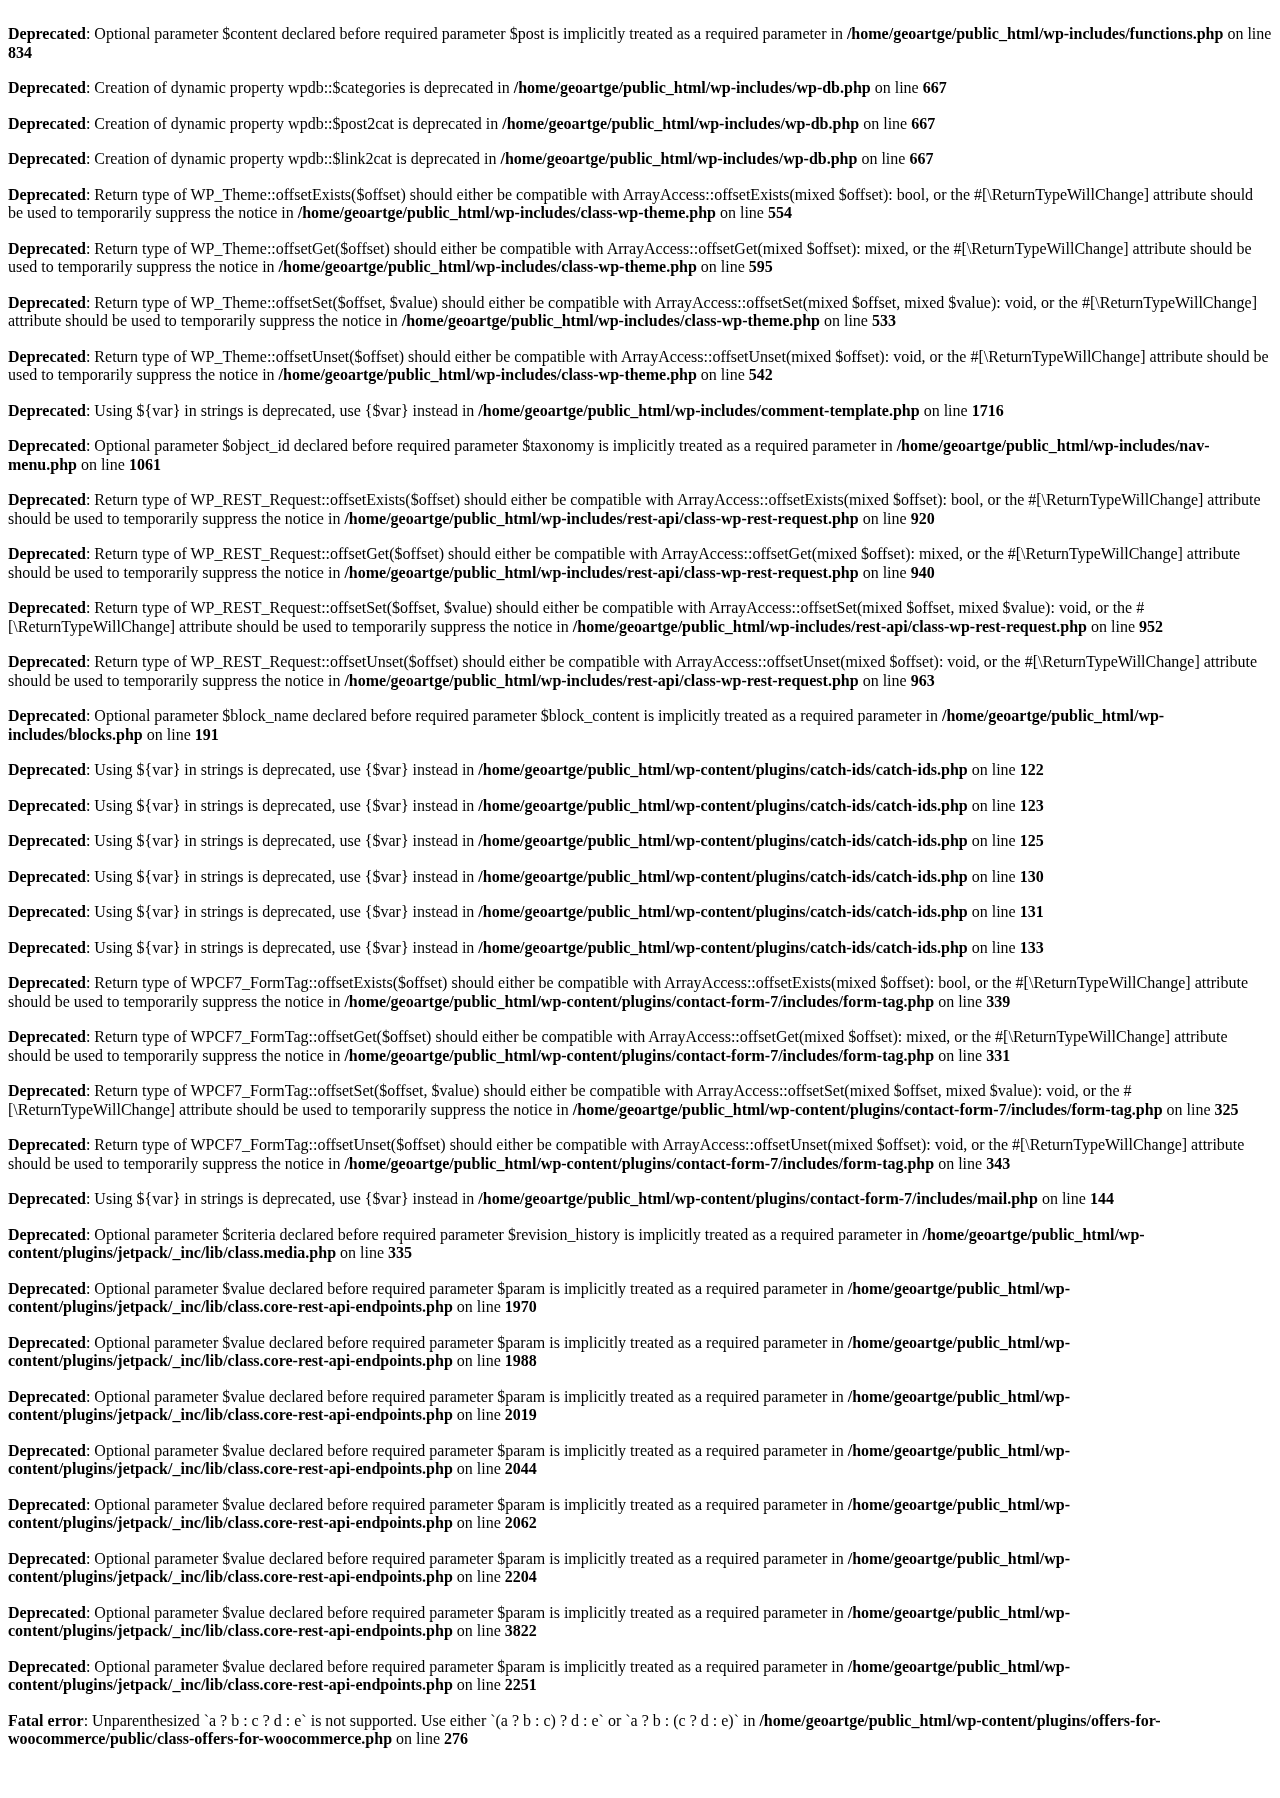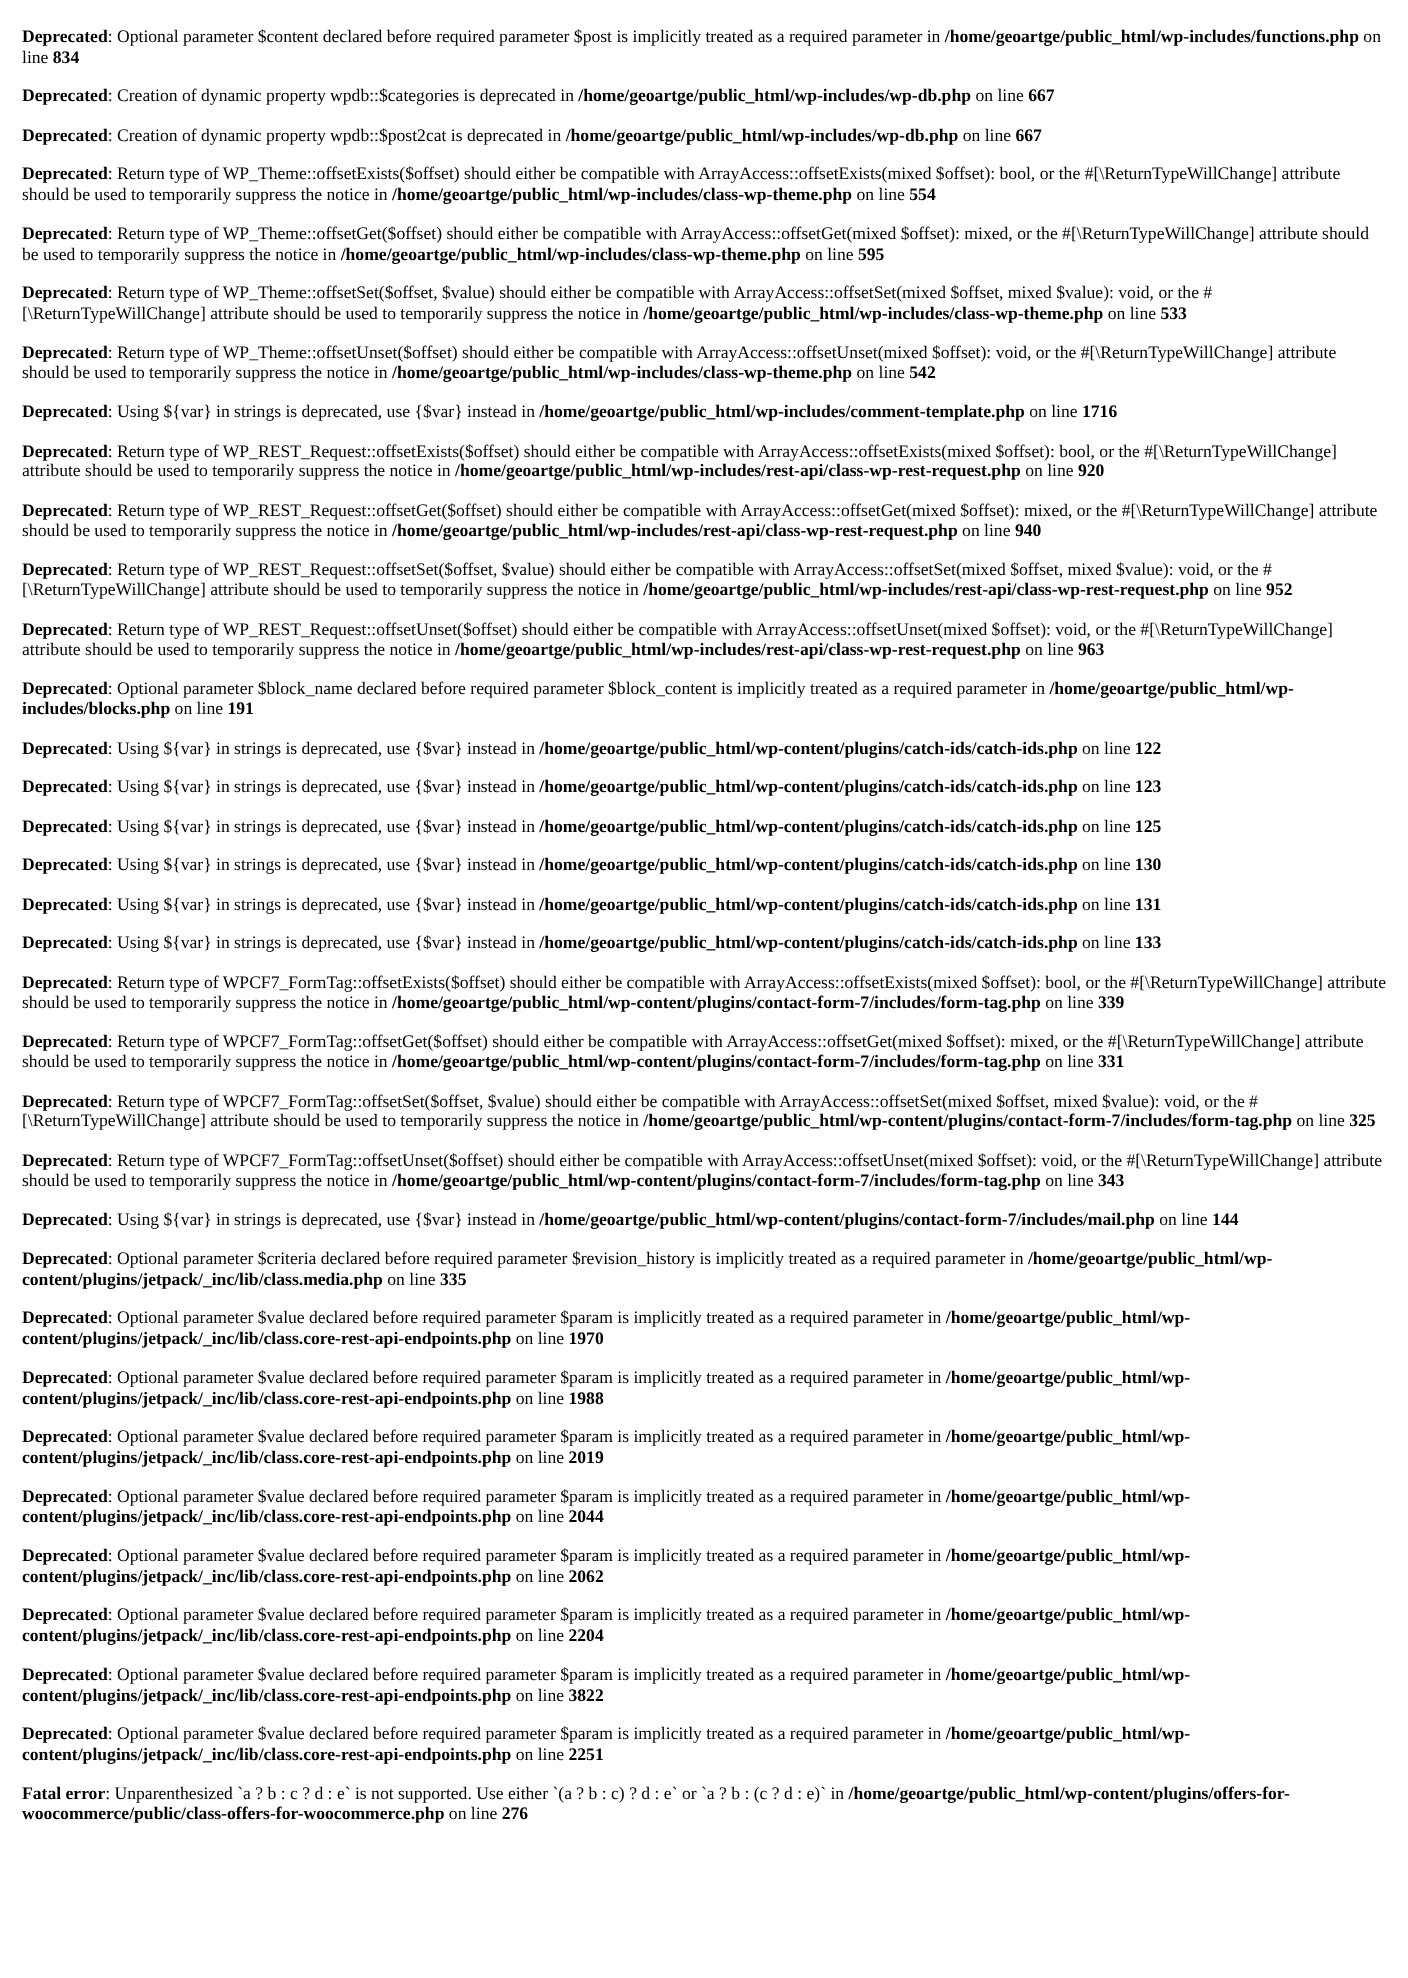--- a/index.html
+++ b/index.html
@@ -8,45 +8,47 @@
     position: relative;
     width: 1264px;
     min-height: 1782px;
     overflow: hidden;
     background: #ffffff;
     color: #000000;
     font-family: "Liberation Serif", serif;
     font-size: 16px;
     line-height: 18.5px;
   }
-  .msg { margin: 17px 12px; }
+  .msg { margin: 17px 0; }
   .msg b { font-weight: bold; }
   .watermark {
     position: absolute;
     left: 982px;
     top: 1487px;
     width: 215px;
     height: 210px;
     z-index: -1;
   }
   .watermark svg { display: block; width: 215px; height: 210px; }
 </style>
 </head>
 <body>
 
 <div id="messages">
 
 <div class="msg"><b>Deprecated</b><span>: Optional parameter $content declared before required parameter $post is implicitly treated as a required parameter in </span><b>/home/geoartge/public_html/wp-includes/functions.php</b><span> on line </span><b>834</b></div>
     <div class="msg"><b>Deprecated</b><span>: Creation of dynamic property wpdb::$categories is deprecated in </span><b>/home/geoartge/public_html/wp-includes/wp-db.php</b><span> on line </span><b>667</b></div>
     <div class="msg"><b>Deprecated</b><span>: Creation of dynamic property wpdb::$post2cat is deprecated in </span><b>/home/geoartge/public_html/wp-includes/wp-db.php</b><span> on line </span><b>667</b></div>
+    <div class="msg"><b>Deprecated</b><span>: Creation of dynamic property wpdb::$link2cat is deprecated in </span><b>/home/geoartge/public_html/wp-includes/wp-db.php</b><span> on line </span><b>667</b></div>
     <div class="msg"><b>Deprecated</b><span>: Return type of WP_Theme::offsetExists($offset) should either be compatible with ArrayAccess::offsetExists(mixed $offset): bool, or the #[\ReturnTypeWillChange] attribute should be used to temporarily suppress the notice in </span><b>/home/geoartge/public_html/wp-includes/class-wp-theme.php</b><span> on line </span><b>554</b></div>
     <div class="msg"><b>Deprecated</b><span>: Return type of WP_Theme::offsetGet($offset) should either be compatible with ArrayAccess::offsetGet(mixed $offset): mixed, or the #[\ReturnTypeWillChange] attribute should be used to temporarily suppress the notice in </span><b>/home/geoartge/public_html/wp-includes/class-wp-theme.php</b><span> on line </span><b>595</b></div>
     <div class="msg"><b>Deprecated</b><span>: Return type of WP_Theme::offsetSet($offset, $value) should either be compatible with ArrayAccess::offsetSet(mixed $offset, mixed $value): void, or the #[\ReturnTypeWillChange] attribute should be used to temporarily suppress the notice in </span><b>/home/geoartge/public_html/wp-includes/class-wp-theme.php</b><span> on line </span><b>533</b></div>
     <div class="msg"><b>Deprecated</b><span>: Return type of WP_Theme::offsetUnset($offset) should either be compatible with ArrayAccess::offsetUnset(mixed $offset): void, or the #[\ReturnTypeWillChange] attribute should be used to temporarily suppress the notice in </span><b>/home/geoartge/public_html/wp-includes/class-wp-theme.php</b><span> on line </span><b>542</b></div>
     <div class="msg"><b>Deprecated</b><span>: Using ${var} in strings is deprecated, use {$var} instead in </span><b>/home/geoartge/public_html/wp-includes/comment-template.php</b><span> on line </span><b>1716</b></div>
+    <div class="msg"><b>Deprecated</b><span>: Optional parameter $object_id declared before required parameter $taxonomy is implicitly treated as a required parameter in </span><b>/home/geoartge/public_html/wp-includes/nav-menu.php</b><span> on line </span><b>1061</b></div>
     <div class="msg"><b>Deprecated</b><span>: Return type of WP_REST_Request::offsetExists($offset) should either be compatible with ArrayAccess::offsetExists(mixed $offset): bool, or the #[\ReturnTypeWillChange] attribute should be used to temporarily suppress the notice in </span><b>/home/geoartge/public_html/wp-includes/rest-api/class-wp-rest-request.php</b><span> on line </span><b>920</b></div>
     <div class="msg"><b>Deprecated</b><span>: Return type of WP_REST_Request::offsetGet($offset) should either be compatible with ArrayAccess::offsetGet(mixed $offset): mixed, or the #[\ReturnTypeWillChange] attribute should be used to temporarily suppress the notice in </span><b>/home/geoartge/public_html/wp-includes/rest-api/class-wp-rest-request.php</b><span> on line </span><b>940</b></div>
     <div class="msg"><b>Deprecated</b><span>: Return type of WP_REST_Request::offsetSet($offset, $value) should either be compatible with ArrayAccess::offsetSet(mixed $offset, mixed $value): void, or the #[\ReturnTypeWillChange] attribute should be used to temporarily suppress the notice in </span><b>/home/geoartge/public_html/wp-includes/rest-api/class-wp-rest-request.php</b><span> on line </span><b>952</b></div>
     <div class="msg"><b>Deprecated</b><span>: Return type of WP_REST_Request::offsetUnset($offset) should either be compatible with ArrayAccess::offsetUnset(mixed $offset): void, or the #[\ReturnTypeWillChange] attribute should be used to temporarily suppress the notice in </span><b>/home/geoartge/public_html/wp-includes/rest-api/class-wp-rest-request.php</b><span> on line </span><b>963</b></div>
     <div class="msg"><b>Deprecated</b><span>: Optional parameter $block_name declared before required parameter $block_content is implicitly treated as a required parameter in </span><b>/home/geoartge/public_html/wp-includes/blocks.php</b><span> on line </span><b>191</b></div>
     <div class="msg"><b>Deprecated</b><span>: Using ${var} in strings is deprecated, use {$var} instead in </span><b>/home/geoartge/public_html/wp-content/plugins/catch-ids/catch-ids.php</b><span> on line </span><b>122</b></div>
     <div class="msg"><b>Deprecated</b><span>: Using ${var} in strings is deprecated, use {$var} instead in </span><b>/home/geoartge/public_html/wp-content/plugins/catch-ids/catch-ids.php</b><span> on line </span><b>123</b></div>
     <div class="msg"><b>Deprecated</b><span>: Using ${var} in strings is deprecated, use {$var} instead in </span><b>/home/geoartge/public_html/wp-content/plugins/catch-ids/catch-ids.php</b><span> on line </span><b>125</b></div>
     <div class="msg"><b>Deprecated</b><span>: Using ${var} in strings is deprecated, use {$var} instead in </span><b>/home/geoartge/public_html/wp-content/plugins/catch-ids/catch-ids.php</b><span> on line </span><b>130</b></div>
     <div class="msg"><b>Deprecated</b><span>: Using ${var} in strings is deprecated, use {$var} instead in </span><b>/home/geoartge/public_html/wp-content/plugins/catch-ids/catch-ids.php</b><span> on line </span><b>131</b></div>

